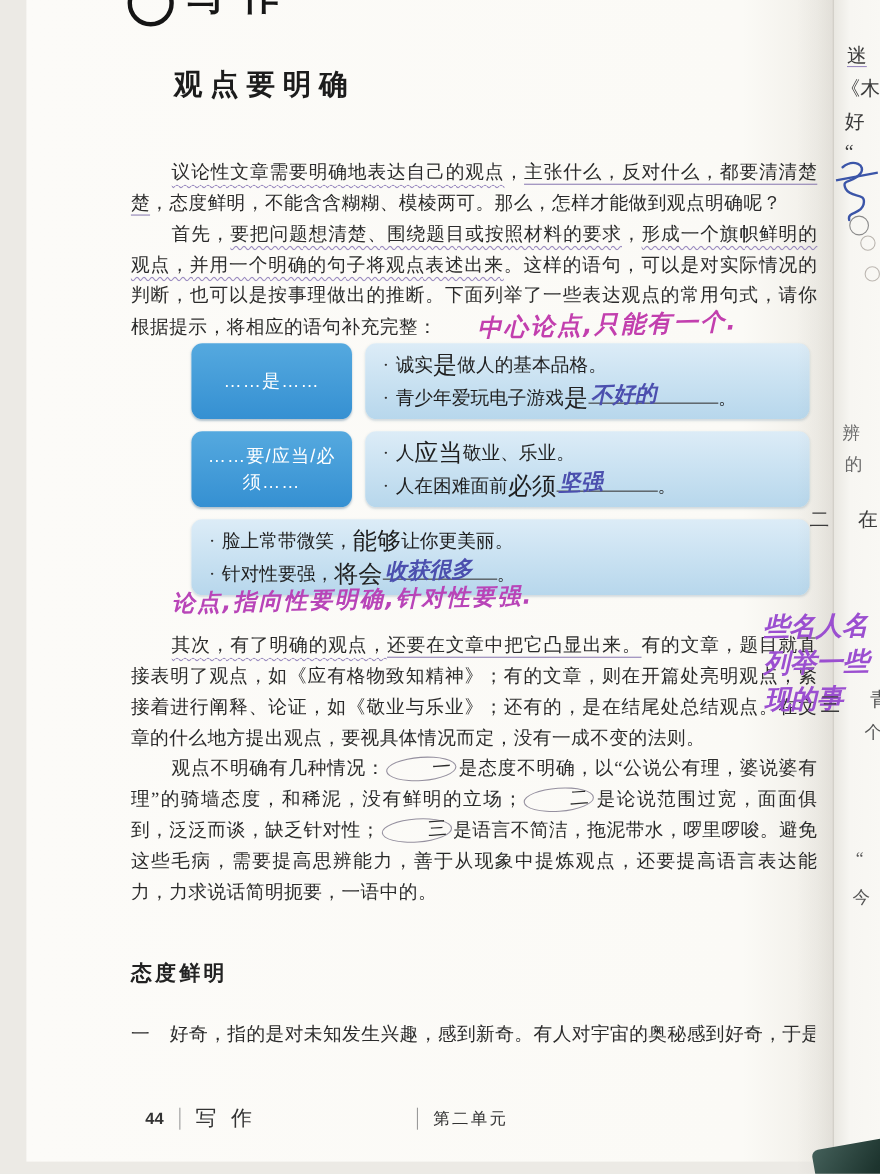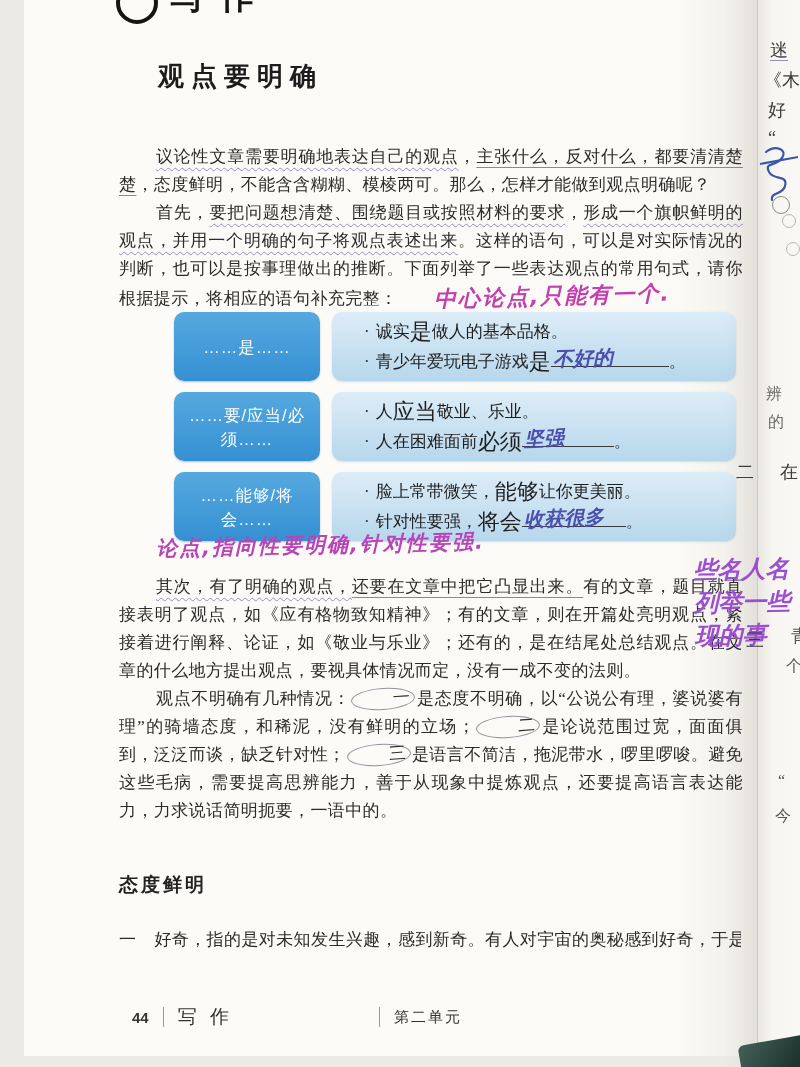--- a/index.html
+++ b/index.html
@@ -84,21 +84,21 @@
     width:126px;min-width:126px;border-radius:10px;
     background:linear-gradient(180deg,#55a9df 0%,#3590d2 100%);
     color:#fff;font-size:16.5px;line-height:24px;letter-spacing:1px;
     display:flex;align-items:center;justify-content:center;text-align:center;
     padding:4px 10px;box-shadow:0 1px 2px rgba(40,90,130,.35);
     font-family:"Liberation Sans","DejaVu Sans",sans-serif;
   }
   .pattern-content{
     flex:1;border-radius:10px;
     background:linear-gradient(180deg,#dcecf7 0%,#b7d7ec 100%);
-    padding:5px 32px;font-size:17px;color:#1f1f1f;
+    padding:5px 16px;font-size:17px;color:#1f1f1f;
     box-shadow:0 1px 2px rgba(120,150,170,.3);
   }
   .pattern-item{line-height:29px;}
   .bullet{margin-right:6px;color:#333;}
   .big{font-size:22px;line-height:1;vertical-align:-2px;}
   .blank{
     display:inline-block;border-bottom:1.6px solid #3a3a3a;
     height:20px;vertical-align:baseline;
   }
   .answer{
@@ -172,21 +172,20 @@
         </div>
       </div>
       <div class="pattern-row">
         <div class="pattern-label">……要/应当/必须……</div>
         <div class="pattern-content">
           <div class="pattern-item"><span class="bullet">·</span><span>人</span><span class="big">应当</span><span>敬业、乐业。</span></div>
           <div class="pattern-item"><span class="bullet">·</span><span>人在困难面前</span><span class="big">必须</span><span class="blank" style="min-width: 92px;"><span class="answer">坚强</span></span><span>。</span></div>
         </div>
       </div>
       <div class="pattern-row">
-        <div class="pattern-label">……能够/将会……</div>
         <div class="pattern-content">
           <div class="pattern-item"><span class="bullet">·</span><span>脸上常带微笑，</span><span class="big">能够</span><span>让你更美丽。</span></div>
           <div class="pattern-item"><span class="bullet">·</span><span>针对性要强，</span><span class="big">将会</span><span class="blank" style="min-width: 104px;"><span class="answer">收获很多</span></span><span>。</span></div>
         </div>
       </div>
     </div>
 
   <div class="box-note">论点,指向性要明确,针对性要强.</div>
 
   <p class="para indent" id="p3"><span class="u-wavy">其次，有了明确的观点，</span><span class="u-line">还要在文章中把它凸显出来。</span><span>有的文章，题目就直接表明了观点，如《应有格物致知精神》；有的文章，则在开篇处亮明观点，紧接着进行阐释、论证，如《敬业与乐业》；还有的，是在结尾处总结观点。在文章的什么地方提出观点，要视具体情况而定，没有一成不变的法则。</span></p>

